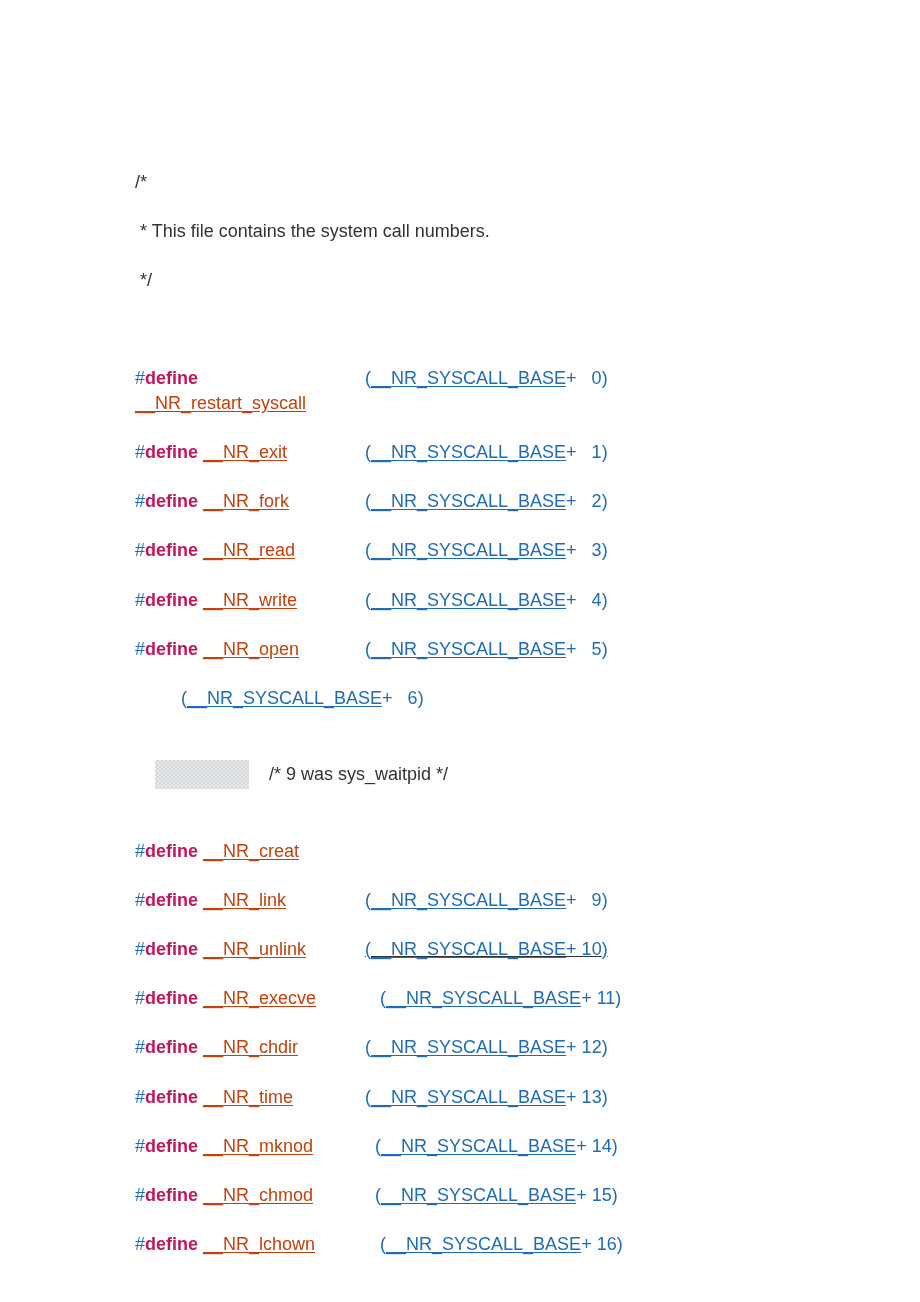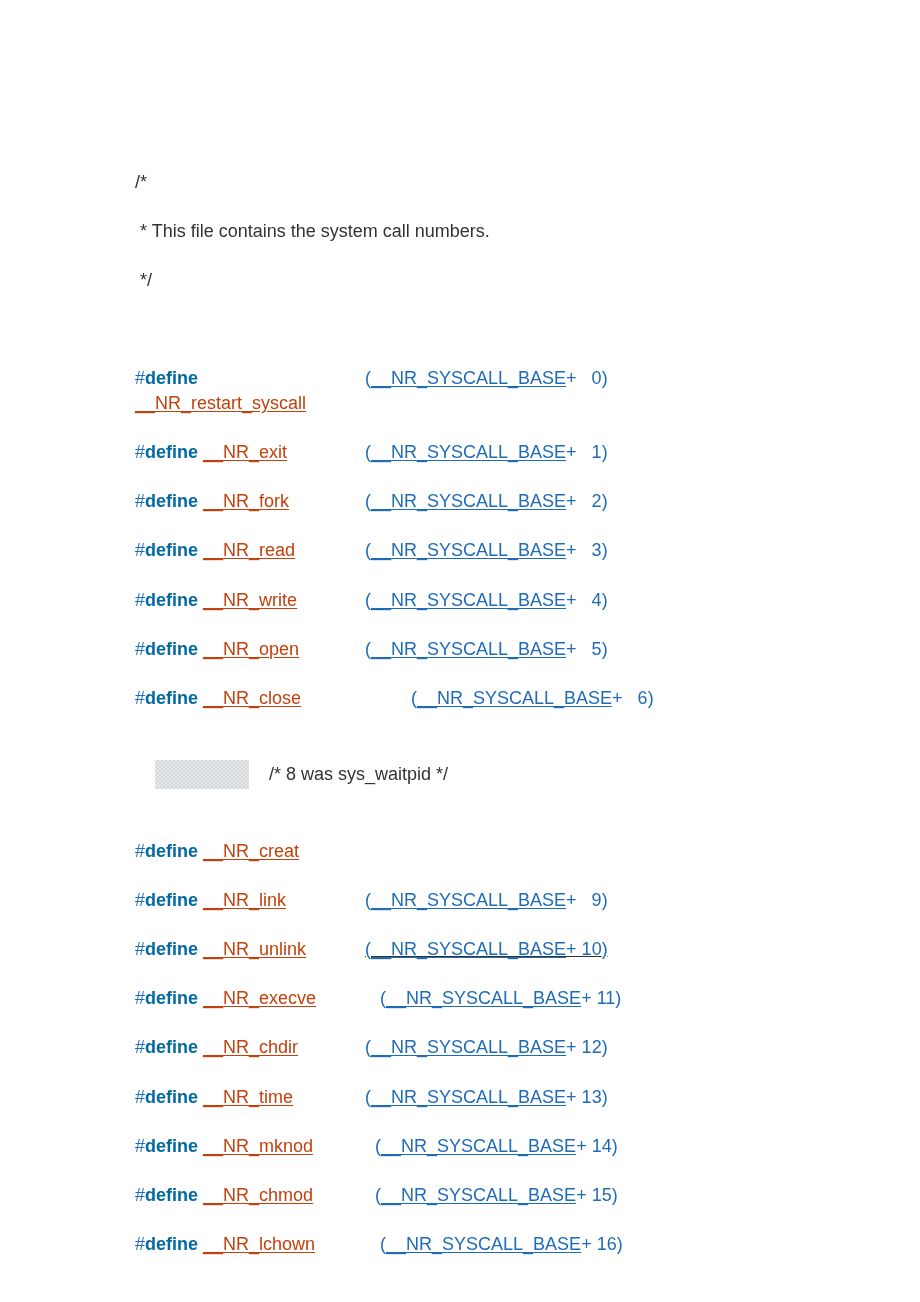--- a/index.html
+++ b/index.html
@@ -17,21 +17,21 @@
   .line {
     line-height: 1.4;
     min-height: 24px;
     margin-bottom: 24px;
     white-space: pre;
   }
   .comment {
     color: #333333;
   }
   .kw {
-    color: #0369a1;
+    color: #be185d;
     font-weight: 700;
   }
   .ident {
     color: #c2410c;
     text-decoration: underline;
     text-underline-offset: 2px;
   }
   .paren {
     color: #1e6bb8;
   }
@@ -98,27 +98,26 @@
       </div>
       <div class="def-line">
         <span class="col-def"><span class="hash">#</span><span class="kw">define</span> <span class="ident">__NR_write</span></span>
         <span class="col-val" style="white-space: pre;"><span class="paren">(</span><span class="base">__NR_SYSCALL_BASE</span><span class="num">+   4</span><span class="paren">)</span></span>
       </div>
       <div class="def-line">
         <span class="col-def"><span class="hash">#</span><span class="kw">define</span> <span class="ident">__NR_open</span></span>
         <span class="col-val" style="white-space: pre;"><span class="paren">(</span><span class="base">__NR_SYSCALL_BASE</span><span class="num">+   5</span><span class="paren">)</span></span>
       </div>
       <div class="def-line">
-        <span class="col-def"><span class="hash">#</span><span class="kw">define</span> <span class="ident">__NR_close</span></span>
         <span class="col-val" style="white-space: pre; margin-left: 46px;"><span class="paren">(</span><span class="base">__NR_SYSCALL_BASE</span><span class="num">+   6</span><span class="paren">)</span></span>
       </div>
     </div>
 
   <div class="line" style="margin-bottom:24px;">
-    <span class="highlight" style="width:80px;">&nbsp;</span><span>    </span><span style="color:#333;">/* 8 was sys_waitpid */</span>
+    <span class="highlight" style="width:80px;">&nbsp;</span><span>    </span><span style="color:#333;">/* 9 was sys_waitpid */</span>
   </div>
 
   <div id="defs-block-2">
       <div class="def-line">
         <span class="col-def"><span class="hash">#</span><span class="kw">define</span> <span class="ident">__NR_creat</span></span>
       </div>
       <div class="def-line">
         <span class="col-def"><span class="hash">#</span><span class="kw">define</span> <span class="ident">__NR_link</span></span>
         <span class="col-val" style="white-space: pre;"><span class="paren">(</span><span class="base">__NR_SYSCALL_BASE</span><span class="num">+   9</span><span class="paren">)</span></span>
       </div>

